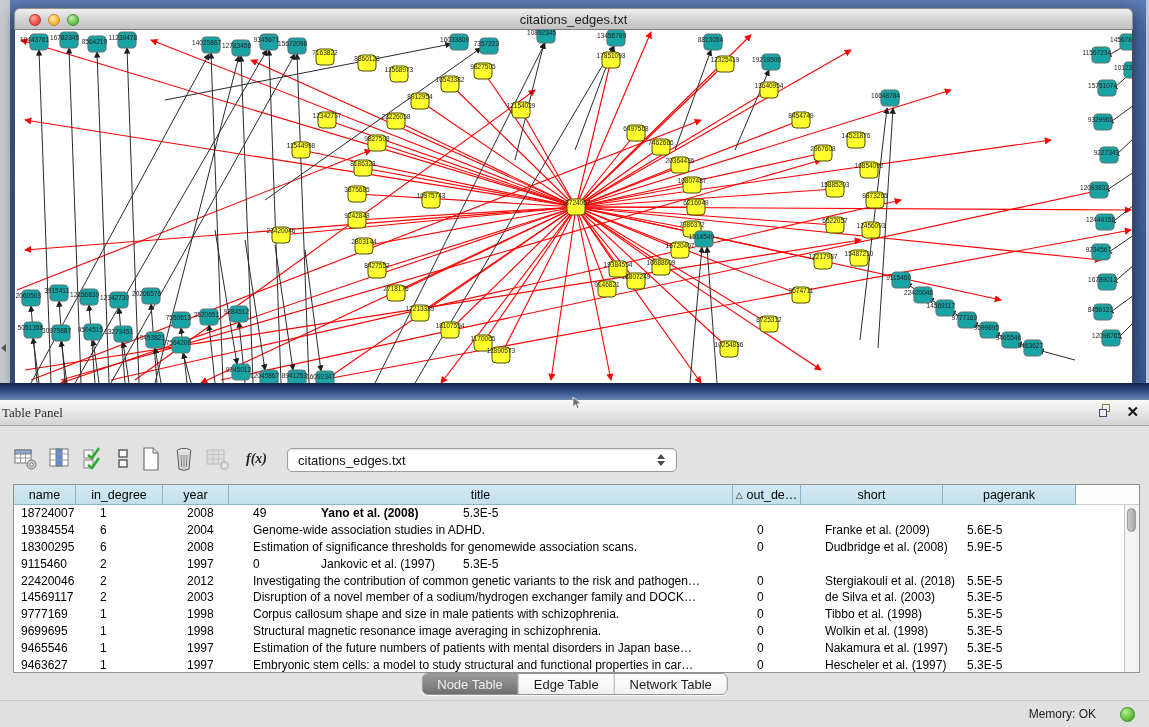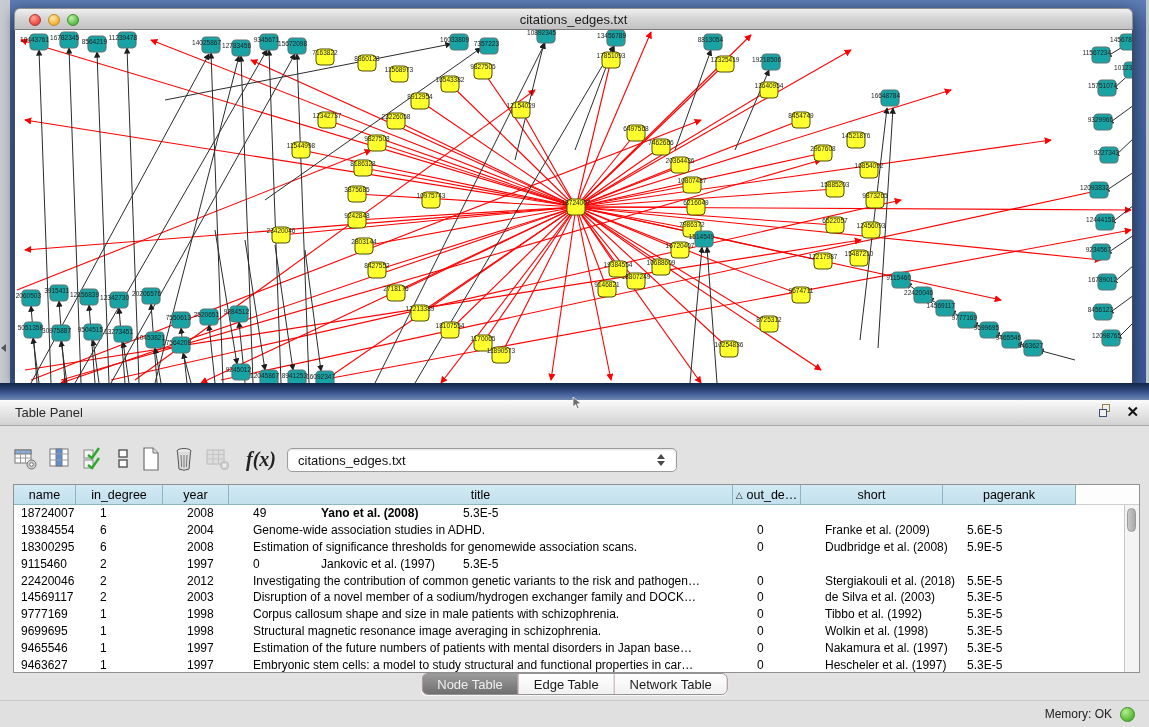--- a/index.html
+++ b/index.html
@@ -38,31 +38,31 @@
   .nt { fill:#18a4a4; stroke:#5a7474; stroke-width:1.2; }
   .nl { font-size:6.5px; fill:#1e1e1e; }
 
   .mouse-cursor { position:absolute; left:572px; top:397px; width:10px; height:13px; z-index:40; }
 
   
   .panel { position:absolute; left:0; top:400px; width:1149px; height:327px; background:#e2e2e2; }
   .panel-header { position:relative; height:26px;
     background:linear-gradient(180deg,#fafafa,#dedede 70%,#d2d2d2); border-bottom:1px solid #a8a8a8;
     display:flex; align-items:center; }
-  .panel-title { margin-left:15px; font-size:13px; color:#2a2a2a; }
+  .panel-title { margin-left:2px; font-size:13px; color:#2a2a2a;font-family:Liberation Serif, serif; }
   .panel-header-btns { position:absolute; right:10px; top:4px; display:flex; gap:12px; align-items:center; }
   .float-btn { width:15px; height:15px; position:relative; cursor:default; }
   .float-btn .sq-back { position:absolute; left:3px; top:0; width:8px; height:8px; border:1.4px solid #93803f; }
   .float-btn .sq-front { position:absolute; left:0; top:5px; width:8px; height:8px; border:1.4px solid #3c4f71; background:#eef0f4; }
   .close-btn { font-size:15px; font-weight:700; color:#111; line-height:15px; cursor:default; }
 
   
   .toolbar { position:absolute; left:14px; top:44px; height:30px; display:flex; align-items:center; }
   .tb-icon { width:24px; height:26px; margin-right:10px; display:flex; align-items:center; justify-content:center; }
-  .fx { font-family:"Liberation Serif", serif; font-style:italic; font-weight:700; font-size:20px; color:#222; margin:0 8px 0 6px; }
+  .fx { font-family:"Liberation Serif", serif; font-style:italic; font-weight:700; font-size:14px; color:#222; margin:0 8px 0 6px; }
   .selector { position:absolute; left:287px; top:48px; width:390px; height:24px; background:#fff;
     border:1px solid #9c9c9c; border-radius:5px; box-shadow:inset 0 1px 2px rgba(0,0,0,.12);
     display:flex; align-items:center; }
   .selector-value { margin-left:10px; font-size:13px; color:#111; flex:1; }
   .stepper { width:18px; display:flex; flex-direction:column; align-items:center; gap:2px; margin-right:6px; }
   .stepper .up { width:0; height:0; border-left:4px solid transparent; border-right:4px solid transparent; border-bottom:5px solid #4a4a4a; }
   .stepper .dn { width:0; height:0; border-left:4px solid transparent; border-right:4px solid transparent; border-top:5px solid #4a4a4a; }
 
   
   .tbl { position:absolute; left:13px; top:84px; width:1127px; height:189px; background:#fff;
@@ -87,21 +87,21 @@
     border:1px solid #949494; border-radius:6px; overflow:hidden; background:#f9a8d4;
     box-shadow:0 1px 1px rgba(255,255,255,.8); }
   .tab { padding:0 15px; font-size:13px; display:flex; align-items:center; color:#1a1a1a;
     background:linear-gradient(180deg,#ffffff,#f1f1f1); border-left:1px solid #c2c2c2; }
   .tab:first-child { border-left:none; }
   .tab.sel { background:linear-gradient(180deg,#9b9b9b,#6f6f6f); color:#f0f0f0; border-left:none; }
 
   
   .status { position:absolute; left:0; bottom:0; width:1149px; height:27px; background:#e0e0e0;
     border-top:1px solid #cacaca; display:flex; align-items:center; justify-content:flex-end;
-    padding-right:14px; gap:8px;text-align:center; }
+    padding-right:14px; gap:24px;text-align:center; }
   .status-label { font-size:12px; color:#222; }
   .mem-dot { width:15px; height:15px; border-radius:50%;
     background:radial-gradient(circle at 35% 30%,#b8ec92,#63c13e 60%,#44a028); border:1px solid #3c8f26; }
 </style>
 </head>
 <body>
 
 <div class="desktop">
   <div class="desktop-left-strip"></div>
   <div class="desktop-right-sliver"></div>
@@ -635,21 +635,21 @@
           <div class="td" style="width: 68px;">0</div>
           <div class="td" style="width: 142px;">de Silva et al. (2003)</div>
           <div class="td" style="width: 133px;">5.3E-5</div>
         </div>
         <div class="tr">
           <div class="td" style="width: 79px;">9777169</div>
           <div class="td" style="width: 87px;">1</div>
           <div class="td" style="width: 66px;">1998</div>
           <div class="td" style="width: 504px;">Corpus callosum shape and size in male patients with schizophrenia.</div>
           <div class="td" style="width: 68px;">0</div>
-          <div class="td" style="width: 142px;">Tibbo et al. (1992)</div>
+          <div class="td" style="width: 142px;">Tibbo et al. (1998)</div>
           <div class="td" style="width: 133px;">5.3E-5</div>
         </div>
         <div class="tr">
           <div class="td" style="width: 79px;">9699695</div>
           <div class="td" style="width: 87px;">1</div>
           <div class="td" style="width: 66px;">1998</div>
           <div class="td" style="width: 504px;">Structural magnetic resonance image averaging in schizophrenia.</div>
           <div class="td" style="width: 68px;">0</div>
           <div class="td" style="width: 142px;">Wolkin et al. (1998)</div>
           <div class="td" style="width: 133px;">5.3E-5</div>

